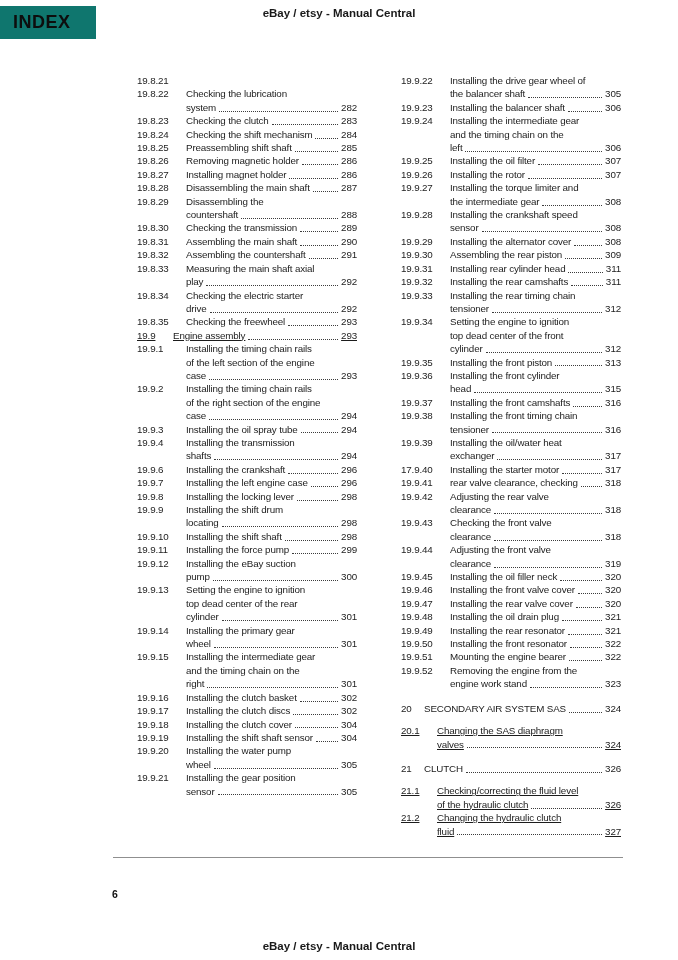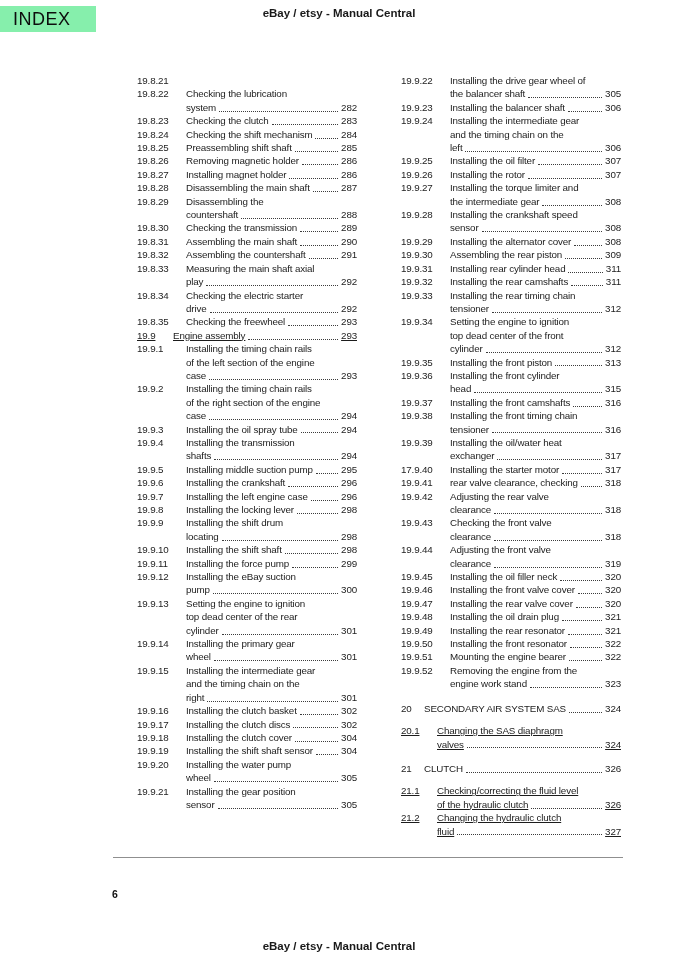--- a/index.html
+++ b/index.html
@@ -6,25 +6,25 @@
   html,body { width:678px; height:960px; }
   body {
     position:relative;
     background:#ffffff;
     font-family:"Liberation Sans", sans-serif;
     color:#1c1c1c;
     overflow:hidden;
   }
   .index-tab {
     position:absolute; left:0; top:6px;
-    width:96px; height:26px;
-    background:#86efac;
+    width:96px; height:33px;
+    background:#0f766e;
     display:flex; align-items:center;
     padding-left:13px;
-    font-size:18px; font-weight:normal; color:#0d0d0d;
+    font-size:18px; font-weight:bold; color:#0d0d0d;
     letter-spacing:0.5px;
   }
   .header-title {
     position:absolute; top:7px; left:0; right:0;
     text-align:center; font-size:11.5px; font-weight:600; color:#1a1a1a;
   }
   .footer-title {
     position:absolute; top:940px; left:0; right:0;
     text-align:center; font-size:11.5px; font-weight:600; color:#1a1a1a;
   }
@@ -275,30 +275,20 @@
     <div class="body">
           <div class="line">Installing the transmission</div>
           <div class="line last">
             <span class="t">shafts</span>
             <span class="leader"></span>
             <span class="page-num">294</span>
           </div>
         </div>
   </div>
       <div class="entry level3">
-    <span class="num">19.9.5</span>
-    <div class="body">
-          <div class="line last">
-            <span class="t">Installing middle suction pump</span>
-            <span class="leader"></span>
-            <span class="page-num">295</span>
-          </div>
-        </div>
-  </div>
-      <div class="entry level3">
     <span class="num">19.9.6</span>
     <div class="body">
           <div class="line last">
             <span class="t">Installing the crankshaft</span>
             <span class="leader"></span>
             <span class="page-num">296</span>
           </div>
         </div>
   </div>
       <div class="entry level3">

